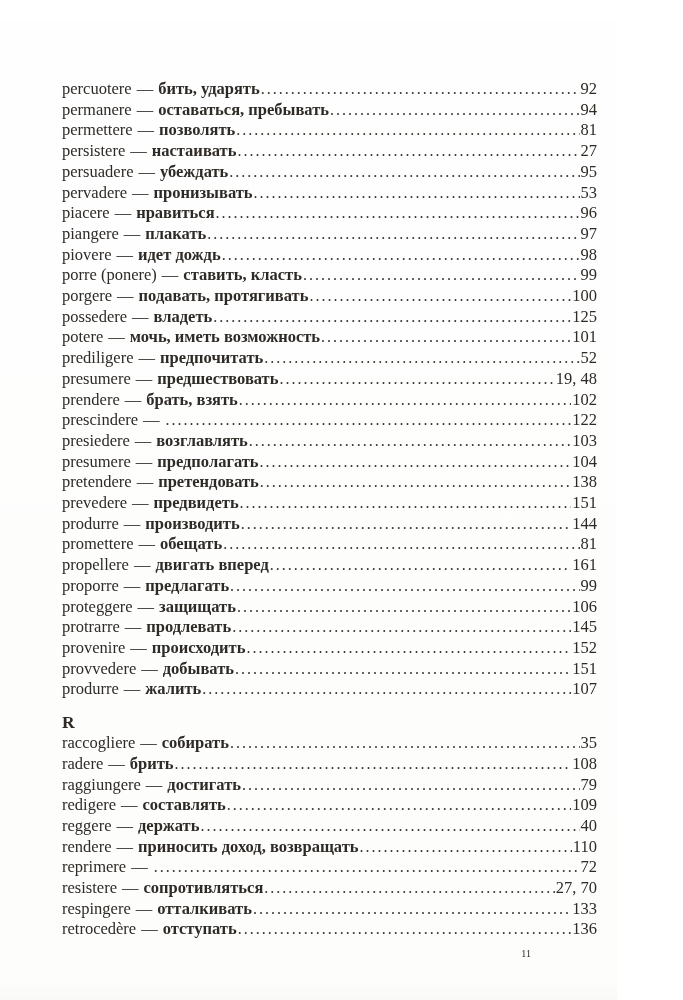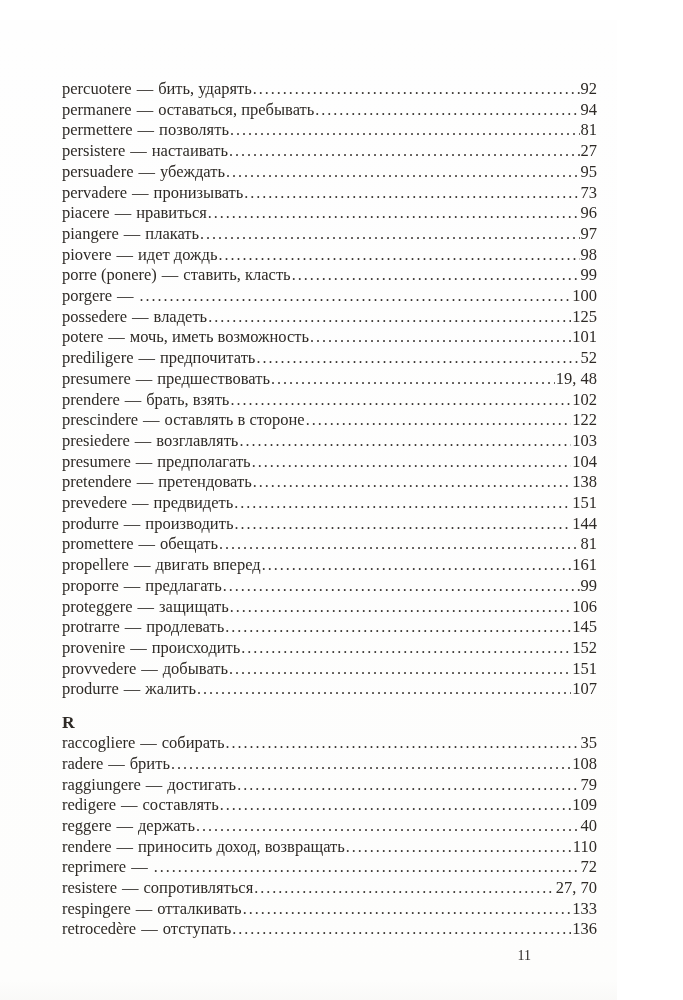--- a/index.html
+++ b/index.html
@@ -32,20 +32,21 @@
   }
   .term {
     flex: 0 0 auto;
   }
   .sep {
     flex: 0 0 auto;
     margin: 0 5px;
   }
   .translation {
     flex: 0 0 auto;
+    font-weight: bold;
   }
   .leader {
     flex: 1 1 auto;
     overflow: hidden;
     margin: 0 1px;
     min-width: 8px;
   }
   .leader::after {
     content: "........................................................................................................................................";
     letter-spacing: 2px;
@@ -59,21 +60,21 @@
   .section-header {
     font-weight: bold;
     font-size: 17.5px;
     line-height: 22px;
     margin-top: 11px;
   }
   .folio {
     position: absolute;
     top: 928px;
     right: 86px;
-    font-size: 14px;
+    font-size: 10px;
     color: #2e2a26;
   }
 </style>
 </head>
 <body>
 
 <div class="page">
   <div class="index" id="index-list">
   <div class="entry">
     <span class="term">percuotere</span>
@@ -113,21 +114,21 @@
     <span class="translation">убеждать</span>
     <span class="leader"></span>
     <span class="pagenum">95</span>
   </div>
 
   <div class="entry">
     <span class="term">pervadere</span>
     <span class="sep">—</span>
     <span class="translation">пронизывать</span>
     <span class="leader"></span>
-    <span class="pagenum">73</span>
+    <span class="pagenum">53</span>
   </div>
 
   <div class="entry">
     <span class="term">piacere</span>
     <span class="sep">—</span>
     <span class="translation">нравиться</span>
     <span class="leader"></span>
     <span class="pagenum">96</span>
   </div>
 
@@ -151,20 +152,21 @@
     <span class="term">porre (ponere)</span>
     <span class="sep">—</span>
     <span class="translation">ставить, класть</span>
     <span class="leader"></span>
     <span class="pagenum">99</span>
   </div>
 
   <div class="entry">
     <span class="term">porgere</span>
     <span class="sep">—</span>
+    <span class="translation">подавать, протягивать</span>
     <span class="leader"></span>
     <span class="pagenum">100</span>
   </div>
 
   <div class="entry">
     <span class="term">possedere</span>
     <span class="sep">—</span>
     <span class="translation">владеть</span>
     <span class="leader"></span>
     <span class="pagenum">125</span>
@@ -198,21 +200,20 @@
     <span class="term">prendere</span>
     <span class="sep">—</span>
     <span class="translation">брать, взять</span>
     <span class="leader"></span>
     <span class="pagenum">102</span>
   </div>
 
   <div class="entry">
     <span class="term">prescindere</span>
     <span class="sep">—</span>
-    <span class="translation">оставлять в стороне</span>
     <span class="leader"></span>
     <span class="pagenum">122</span>
   </div>
 
   <div class="entry">
     <span class="term">presiedere</span>
     <span class="sep">—</span>
     <span class="translation">возглавлять</span>
     <span class="leader"></span>
     <span class="pagenum">103</span>

